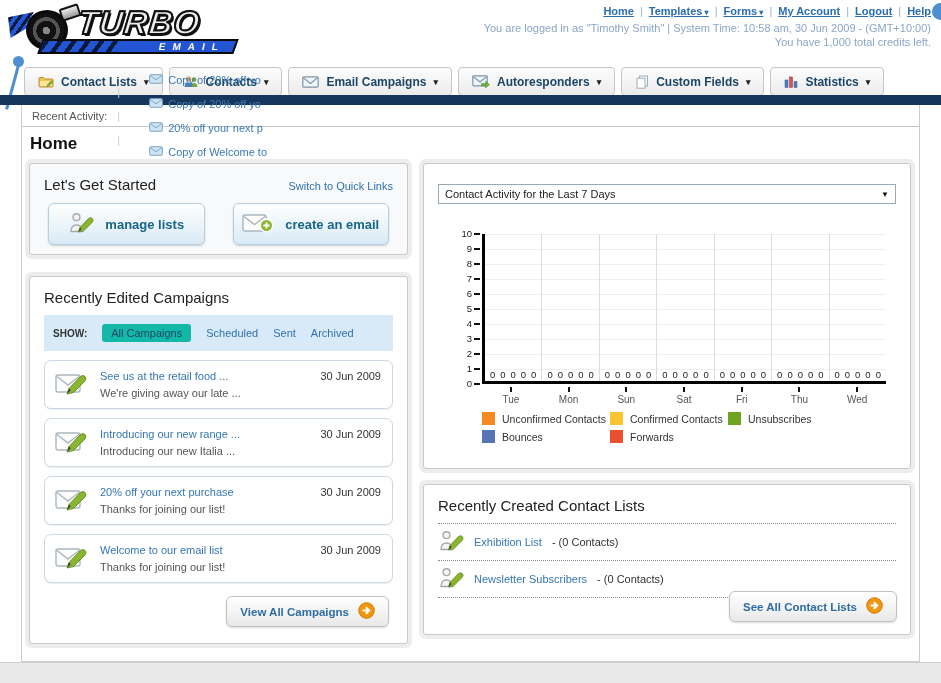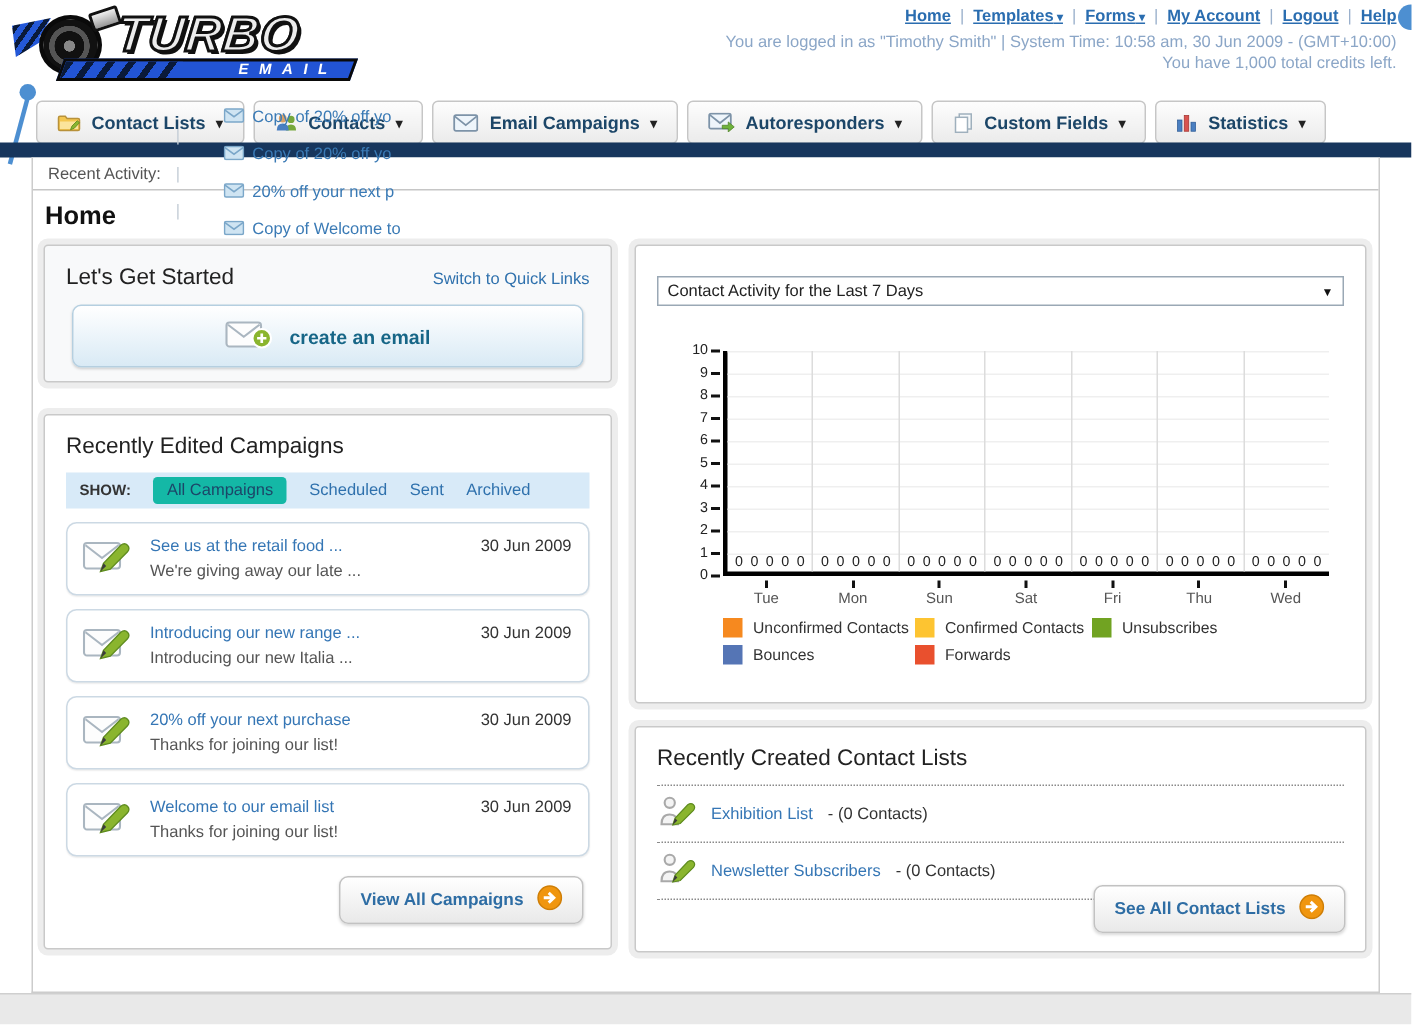--- a/index.html
+++ b/index.html
@@ -65,21 +65,21 @@
   #gs-panel { background:#f8f9fa; height:92px; margin-bottom:21px; }
   .gs-head { display:flex; justify-content:space-between; align-items:baseline; }
   .gs-head a { color:#2f71ad; font-size:11px; }
   .gs-btn-row { display:flex; gap:28px; margin-top:10px; padding:0 4px; }
   .big-btn { flex:1; height:42px; border:1px solid #b5cfe0; border-radius:6px; background:linear-gradient(#ffffff,#d9eaf5);
      box-shadow:0 1px 2px rgba(0,0,0,.18); display:flex; align-items:center; justify-content:center; gap:11px;
      color:#176687; font-weight:700; font-size:13px; cursor:pointer; }
 
   
   #cmp-panel { padding-bottom:16px; }
-  .filter-bar { background:#d8eaf8; height:24px; display:flex; align-items:center; gap:15px; padding:0 9px; margin-top:9px; }
+  .filter-bar { background:#d8eaf8; height:36px; display:flex; align-items:center; gap:15px; padding:0 9px; margin-top:9px; }
   .filter-bar .show { font-size:10px; font-weight:700; color:#333; }
   .filter-bar a { color:#2f71ad; font-size:11px; }
   .filter-bar a.active { background:#14b8a6; border-radius:3px; padding:3px 9px; color:#1c4668; }
   .cmp-row { position:relative; border:1px solid #ccd9e4; border-radius:7px; margin-top:9px; padding:7px 10px;
      display:flex; align-items:center; gap:11px; box-shadow:0 1px 1px rgba(0,0,0,.07); background:#fff; cursor:pointer; }
   .cmp-row .t { color:#3576b5; line-height:1.5; }
   .cmp-row .s { color:#555; line-height:1.5; }
   .cmp-row .d { position:absolute; right:11px; top:9px; color:#333; }
   .btn-row { display:flex; justify-content:flex-end; margin-top:13px; padding-right:4px; }
   .pill-btn { display:inline-flex; align-items:center; gap:9px; border:1px solid #c2c2c2; border-radius:6px;
@@ -238,20 +238,29 @@
     <div id="home-title">Home</div>
 
     <div id="left-col">
       <div id="gs-panel" class="panel">
         <div class="gs-head">
           <span class="panel-title">Let's Get Started</span>
           <a href="#">Switch to Quick Links</a>
         </div>
         <div class="gs-btn-row" id="gs-buttons">
             <div class="big-btn">
+              <span><svg width="26" height="22" viewBox="0 0 26 22">
+                  <circle cx="8.5" cy="5.2" r="3.4" fill="#f4f4f4" stroke="#a9a9a9" stroke-width="1.4"></circle>
+                  <path d="M3 19.5q0-6.5 5.5-6.5t5.5 6.5Z" fill="#f4f4f4" stroke="#a9a9a9" stroke-width="1.4"></path>
+                  <path d="M10.5 20 12 15.5 20.5 6.5q2.2-1.6 3.8 0t0 3.8L15.5 19Z" fill="#8ab52e" stroke="#5f8c1f" stroke-width="0.8"></path>
+                  <path d="M10.5 20 12 15.5 13.6 17Z" fill="#3c3c3c"></path>
+                </svg></span>
+              <span>manage lists</span>
+            </div>
+            <div class="big-btn">
               <span><svg width="32" height="22" viewBox="0 0 32 22">
                   <rect x="1" y="3" width="23" height="16" rx="2" fill="#fdfdfd" stroke="#aab6c0" stroke-width="1.4"></rect>
                   <path d="M2 4.5 12.5 12.5 23 4.5" fill="none" stroke="#aab6c0" stroke-width="1.4"></path>
                   <circle cx="24.5" cy="13.5" r="6.2" fill="#8ab52e" stroke="#fff" stroke-width="1.4"></circle>
                   <path d="M24.5 10.4v6.2M21.4 13.5h6.2" stroke="#fff" stroke-width="1.8"></path>
                 </svg></span>
               <span>create an email</span>
             </div>
           </div>
       </div>

